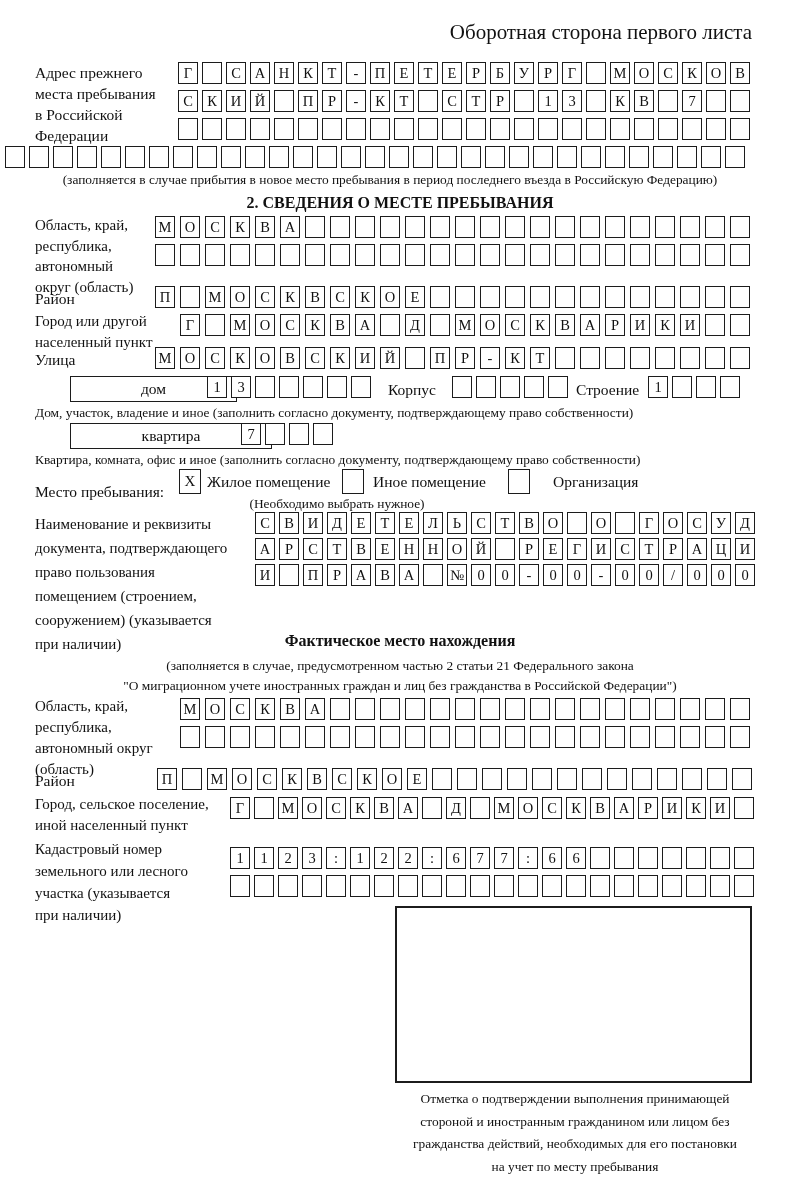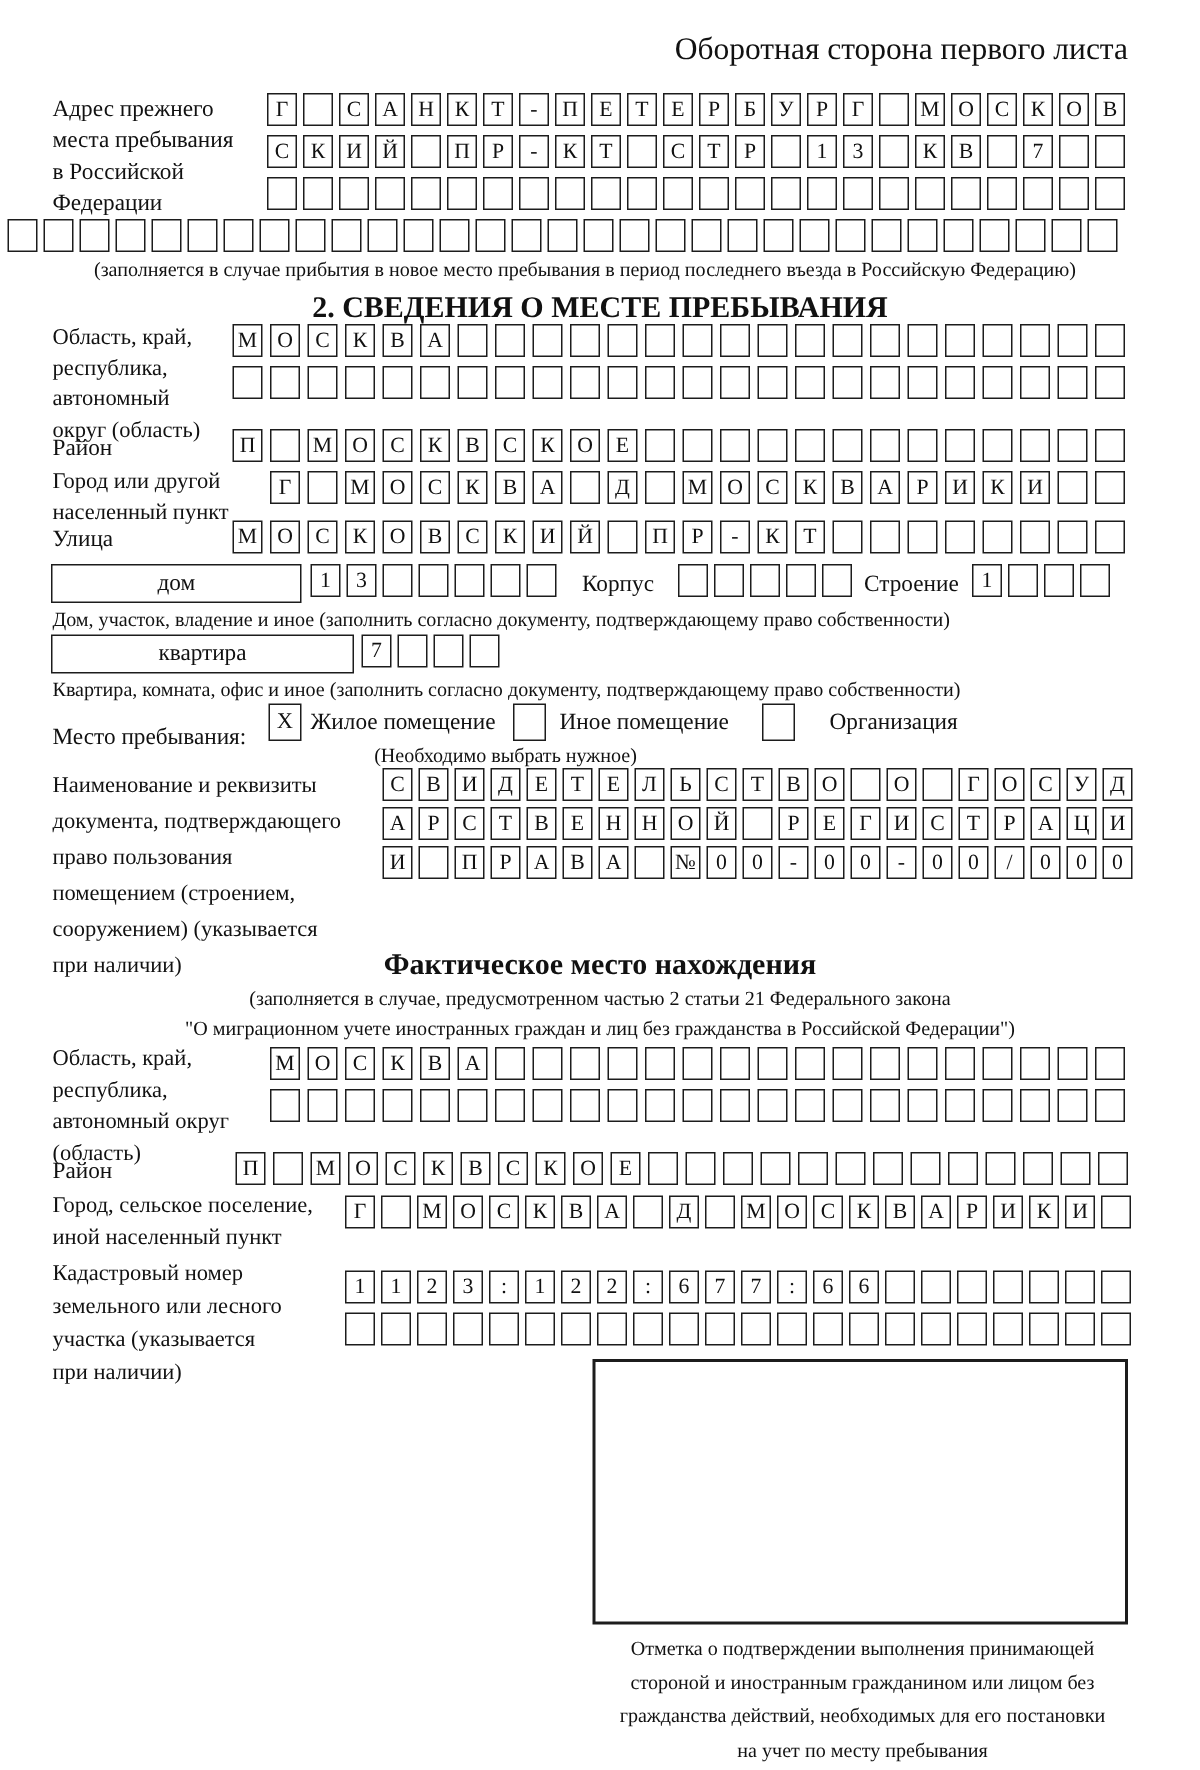--- a/index.html
+++ b/index.html
@@ -19,32 +19,32 @@
   .cellrow.g5{gap:5px;}
   .cell{
     width:20px;height:22px;flex:0 0 20px;box-sizing:border-box;
     border:1.7px solid #1c1c1c;background:#fff;
     display:flex;align-items:center;justify-content:center;
     font-size:14.5px;line-height:1;
   }
   .widebox{
     box-sizing:border-box;border:1.7px solid #1c1c1c;height:26px;
     display:flex;align-items:center;justify-content:center;
-    font-size:15.5px;background:#fff;
+    font-size:15.5px;background:#fff;margin-left:36px;
   }
   .chk{
     width:22px;height:25px;box-sizing:border-box;border:1.7px solid #1c1c1c;
     display:flex;align-items:center;justify-content:center;
     font-size:15px;background:#fff;
   }
   .stamp{
     box-sizing:border-box;border:2px solid #1c1c1c;background:#fff;
   }
   .title{font-size:21px;}
-  .h{font-size:20px;}
+  .h{font-size:16px;}
 </style>
 </head>
 <body>
 
 <div class="abs title" style="left:0;top:20px;width:752px;text-align:right;">Оборотная сторона первого листа</div>
 
 <div class="abs lbl lines" style="left:35px;top:62px;">
     <div class="line">Адрес прежнего</div>
     <div class="line">места пребывания</div>
     <div class="line">в Российской</div>

